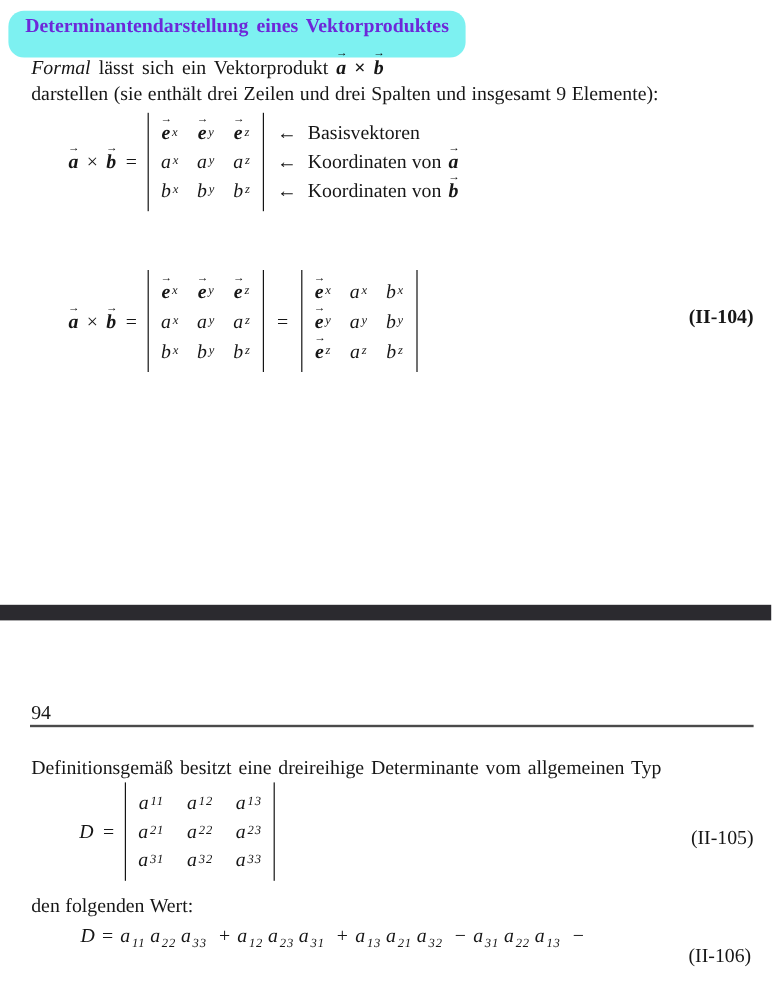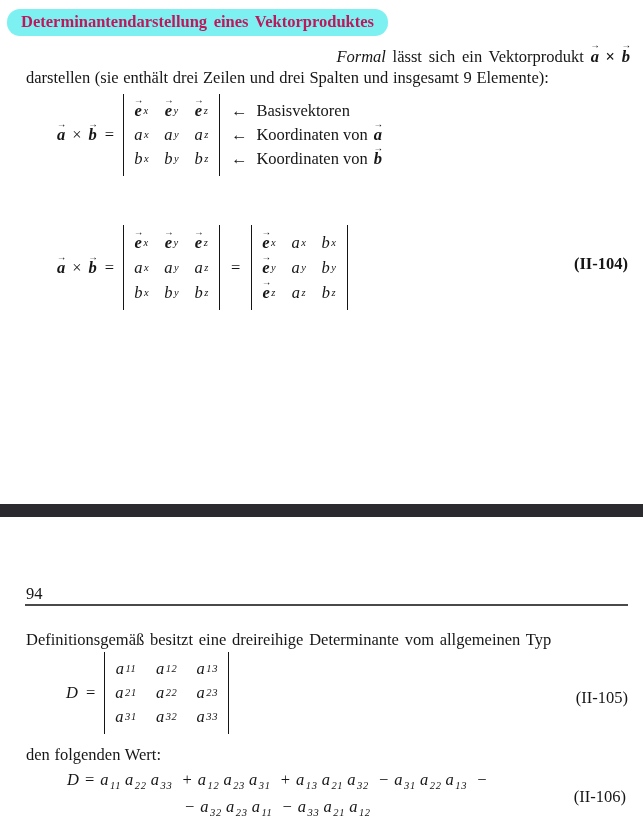--- a/index.html
+++ b/index.html
@@ -3,28 +3,28 @@
 <meta charset="utf-8">
 <style>
   html,body{margin:0;padding:0;background:#ffffff;}
   #page{
     position:relative;width:643px;height:822px;background:#ffffff;overflow:hidden;
     font-family:"Liberation Serif","DejaVu Serif",serif;color:#161616;font-size:16.5px;
   }
   
   #pill{
     position:absolute;left:7px;top:9px;background:#7DF1F1;border-radius:13px;
-    padding:3px 14px 4px 14px;font-weight:bold;font-size:16.5px;word-spacing:2.5px;
-    white-space:nowrap;color:#be185d;
+    padding:3px 14px 16px 14px;font-weight:bold;font-size:16.5px;word-spacing:2.5px;
+    white-space:nowrap;color:#6d28d9;
   }
   
   .para{position:absolute;line-height:21px;}
   .nowrap{white-space:nowrap;}
   #para1{left:26px;top:46px;width:604px;}
-  #para1 .l1{word-spacing:2.6px;text-align:right;}
+  #para1 .l1{word-spacing:2.6px;}
   #para1 .l2{word-spacing:0.5px;}
   #para2{left:26px;top:193px;word-spacing:1.2px;}
   #para3{left:26px;top:629px;word-spacing:1.6px;}
   #para4{left:26px;top:744px;word-spacing:0.5px;text-align:right;}
   
   .vec{position:relative;display:inline-block;font-style:italic;}
   .vec .varrow{
     position:absolute;left:50%;top:-0.60em;transform:translateX(-46%) scaleY(0.9);
     font-size:0.58em;font-style:normal;line-height:1;letter-spacing:0;
   }
@@ -295,17 +295,16 @@
     </div>
   </div>
   <div id="tag105" class="tag">(II-105)</div>
 
   <div id="para4" class="para nowrap">
     <span>den folgenden Wert:</span>
   </div>
 
   <div id="eq4">
     <div class="line1"><i class="dvar">D</i><span class="op">=</span><span class="f"><i>a</i><sub>11</sub></span><span class="f"><i>a</i><sub>22</sub></span><span class="f"><i>a</i><sub>33</sub></span><span class="op">+</span><span class="f"><i>a</i><sub>12</sub></span><span class="f"><i>a</i><sub>23</sub></span><span class="f"><i>a</i><sub>31</sub></span><span class="op">+</span><span class="f"><i>a</i><sub>13</sub></span><span class="f"><i>a</i><sub>21</sub></span><span class="f"><i>a</i><sub>32</sub></span><span class="op">−</span><span class="f"><i>a</i><sub>31</sub></span><span class="f"><i>a</i><sub>22</sub></span><span class="f"><i>a</i><sub>13</sub></span><span class="op">−</span></div>
-    <div class="line2"><span class="op">−</span><span class="f"><i>a</i><sub>32</sub></span><span class="f"><i>a</i><sub>23</sub></span><span class="f"><i>a</i><sub>11</sub></span><span class="op">−</span><span class="f"><i>a</i><sub>33</sub></span><span class="f"><i>a</i><sub>21</sub></span><span class="f"><i>a</i><sub>12</sub></span></div>
   </div>
   <div id="tag106" class="tag">(II-106)</div>
 
 </div>
 
 </body></html>

